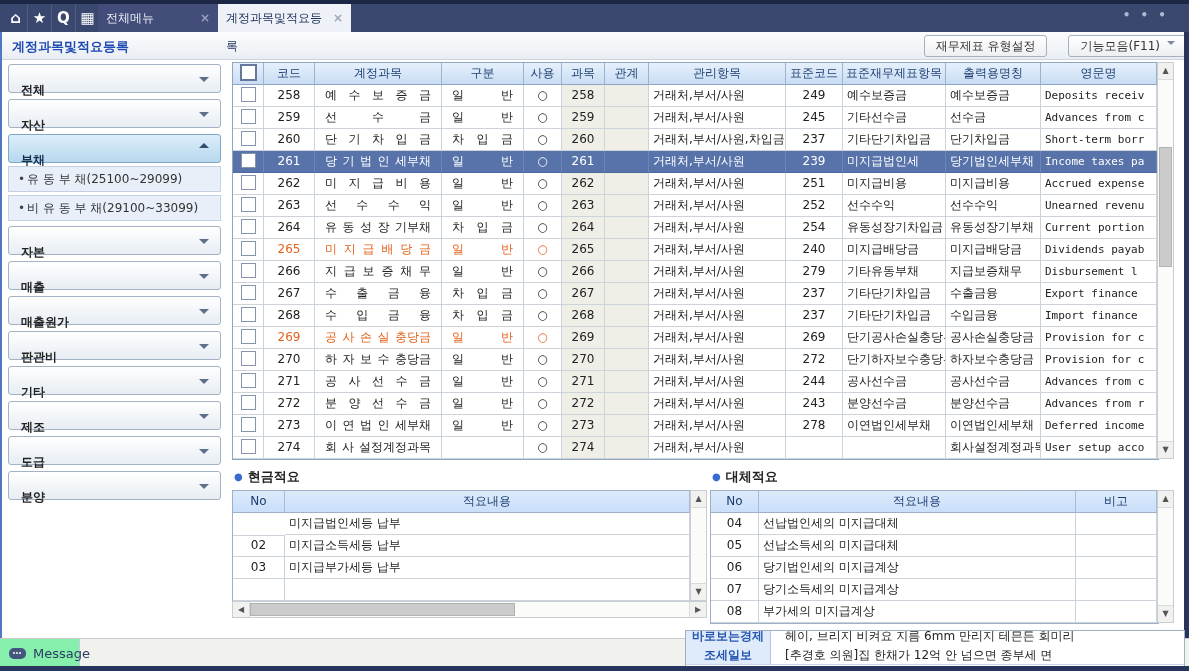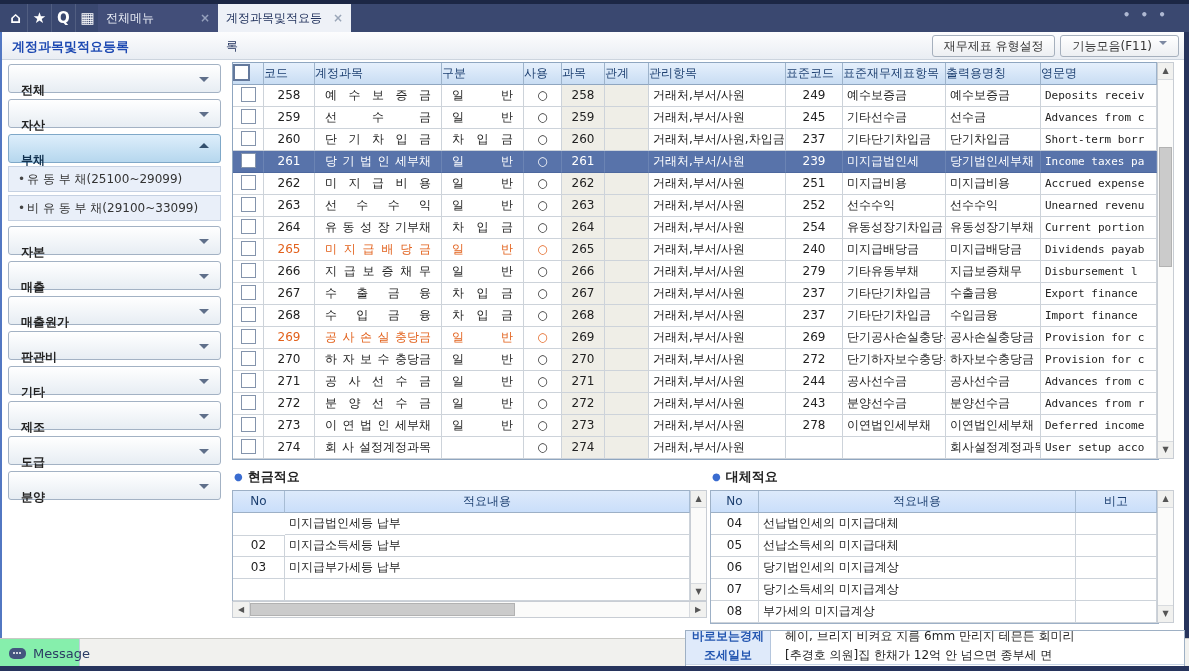--- a/index.html
+++ b/index.html
@@ -22,21 +22,21 @@
   .tab .x{float:right;color:#96a1bd;font-size:12px;margin-left:8px;font-weight:bold;}
   .tab-inactive{left:98px;width:120px;background:#424e79;}
   .tab-active{left:218px;width:133px;background:#eef1f7;color:#20315c;}
   .tab-active .x{color:#9aa6b8;}
   .tb-dots{position:absolute;right:20px;top:8px;color:#aeb8d2;font-weight:bold;letter-spacing:3px;}
 
   
   .titlebar{position:absolute;left:0;top:32px;width:100%;height:27px;
             background:linear-gradient(#fdfdfe,#e9edf3);border-bottom:1px solid #ccd4de;z-index:4;}
   .page-title{position:absolute;left:12px;top:6px;font-size:13px;font-weight:bold;color:#1d49b2;}
-  .tb-buttons{position:absolute;right:10px;top:3px;display:flex;gap:5px;margin-left:24px;}
+  .tb-buttons{position:absolute;right:2px;top:3px;display:flex;gap:21px;margin-left:24px;}
   .btn{height:22px;line-height:20px;box-sizing:border-box;padding:0 11px;border:1px solid #a6b0bd;
        border-radius:3px;background:linear-gradient(#ffffff,#edeff2);color:#333;font-size:12px;cursor:default;}
   .btn .dd{display:inline-block;width:0;height:0;border:4px solid transparent;border-top-color:#7d89a2;
            margin-left:7px;vertical-align:1px;}
 
   
   .side-btn{position:absolute;left:8px;width:213px;height:29px;box-sizing:border-box;
             border:1px solid #a3b2c4;border-radius:3px;background:linear-gradient(#ffffff,#e7edf3);
             font-weight:bold;color:#222;line-height:27px;padding:12px 12px;cursor:default;}
   .side-btn .arr{position:absolute;right:11px;top:12px;width:0;height:0;
@@ -46,21 +46,21 @@
   .side-btn.expanded{background:linear-gradient(#ddeefb,#b6d7ee);border-color:#7fa8c8;color:#10304e;}
   .side-sub{position:absolute;left:8px;width:213px;height:26px;box-sizing:border-box;
             border:1px solid #c5d1e2;border-radius:0;background:#e9eff9;color:#333;
             line-height:24px;padding:0 9px;cursor:default;white-space:nowrap;overflow:hidden;}
   .side-sub .blt{margin-right:2px;color:#444;}
 
   
   .grid{position:absolute;left:232px;top:62px;width:925px;border:1px solid #8fa6c0;
         box-sizing:content-box;z-index:2;background:#fff;}
   .gh{display:flex;height:22px;background:linear-gradient(#e6f0fc,#c7dcf3);color:#1c3f70;}
-  .gh .c{border-right:1px solid #9db3cb;border-bottom:1px solid #8fa6c0;text-align:left;line-height:21px;}
+  .gh .c{border-right:1px solid #9db3cb;border-bottom:1px solid #8fa6c0;text-align:center;line-height:21px;}
   .c{box-sizing:border-box;flex:none;overflow:hidden;white-space:nowrap;}
   .grow{display:flex;height:22px;background:#fff;}
   .grow .c{border-right:1px solid #cdd3da;border-bottom:1px solid #cdd3da;line-height:21px;text-align:center;}
   .w0{width:31px;} .w1{width:51px;} .w2{width:127px;} .w3{width:82px;} .w4{width:38px;}
   .w5{width:43px;} .w6{width:44px;} .w7{width:137px;} .w8{width:57px;} .w9{width:103px;}
   .w10{width:95px;} .w11{width:116px;}
   .jst{text-align:justify !important;text-align-last:justify;padding:0 10px;}
   .pad{text-align:left !important;padding:0 4px;}
   .eng{font-family:"DejaVu Sans Mono","Liberation Mono",monospace;font-size:11px;}
   .grow .c-subj,.grow .c-rel{background:#efeee7;}

